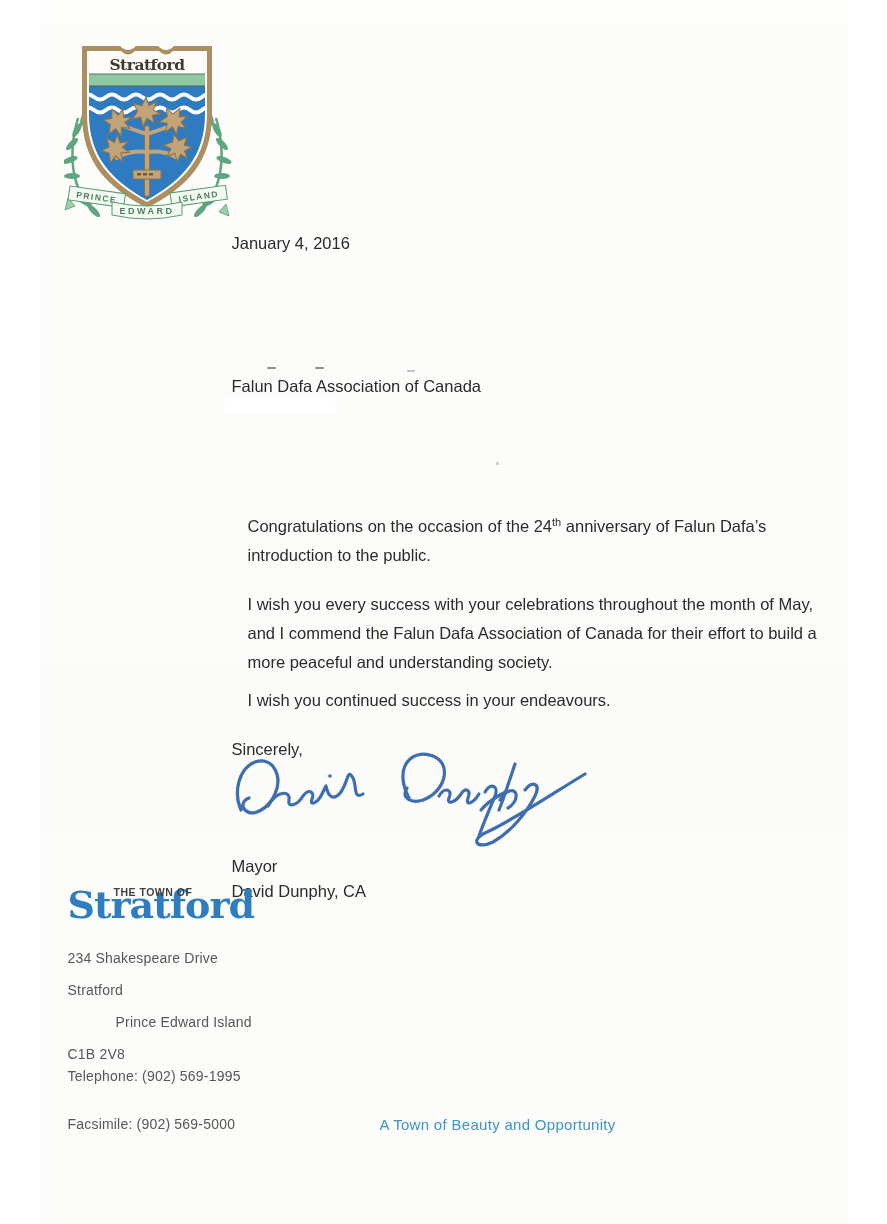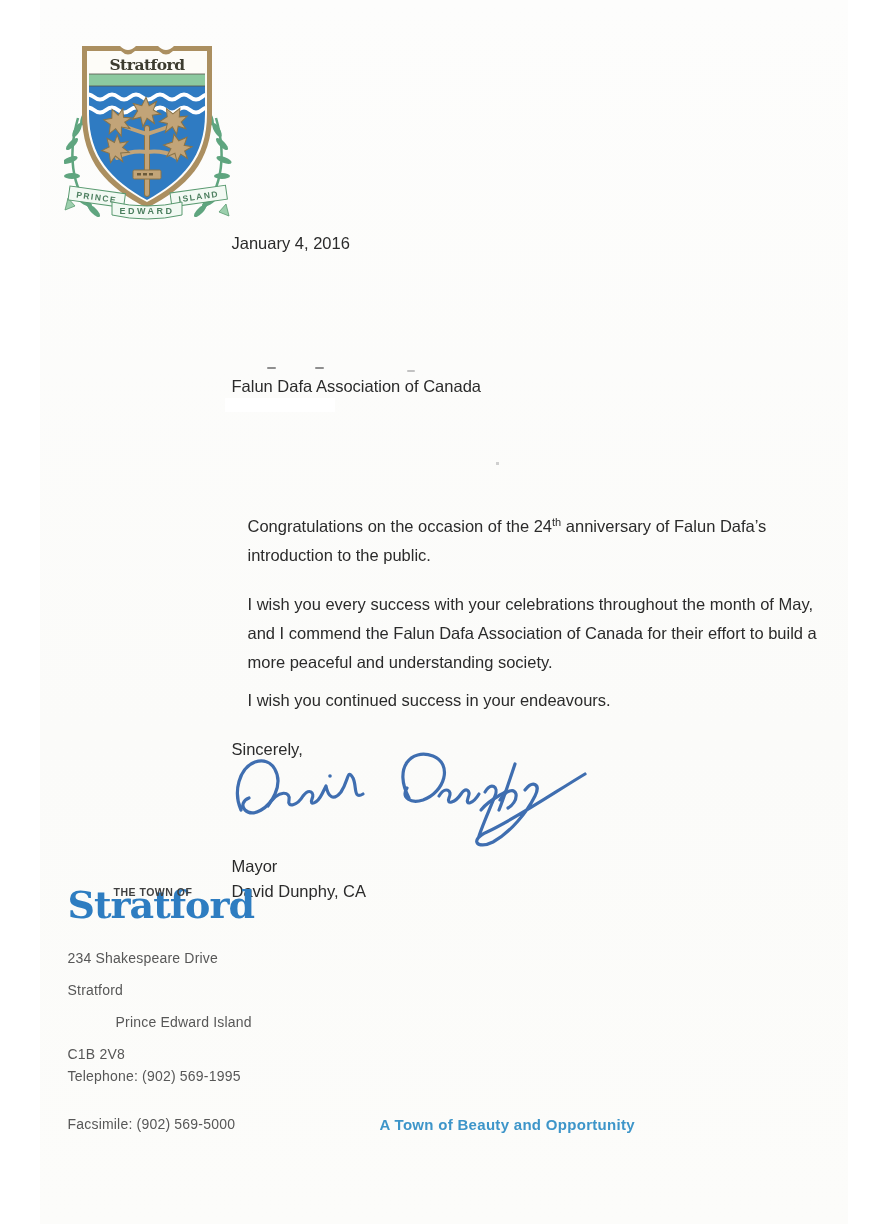--- a/index.html
+++ b/index.html
@@ -17,21 +17,21 @@
   .whiteout{position:absolute;background:#ffffff;}
   .speck{position:absolute;width:3px;height:3px;background:#cfcfcf;}
 
   
   .pre-logo{font-size:10.5px;letter-spacing:.5px;color:#3f3f3f;font-weight:bold;margin-left:16px;}
   .logo-word{
     font-family:"DejaVu Serif",serif;font-weight:bold;font-size:38px;
     color:var(--logo-blue,#2e7dc1);letter-spacing:-1px;
   }
   .addr{font-size:14px;color:var(--footer-text,#575757);letter-spacing:.2px;}
-  .tagline{font-size:15px;font-weight:bold;color:var(--tagline-blue,#3d95c9);letter-spacing:.3px;text-align:right;}
+  .tagline{font-size:15px;font-weight:normal;color:var(--tagline-blue,#3d95c9);letter-spacing:.3px;text-align:right;}
 
   
   .crest-townname{font-family:"DejaVu Serif",serif;font-weight:bold;font-size:15.5px;fill:#3d3c30;letter-spacing:-.5px;}
   .ribbon-text{font-family:"Liberation Sans",sans-serif;font-weight:bold;font-size:8.5px;fill:#4c7f5f;letter-spacing:1.5px;}
   .ribbon-text-wide{font-size:9px;letter-spacing:2.5px;}
   .sig-path{fill:none;stroke:var(--signature-blue,#3f6eb0);stroke-width:3.2;stroke-linecap:round;stroke-linejoin:round;}
 </style>
 </head>
 <body>
 

